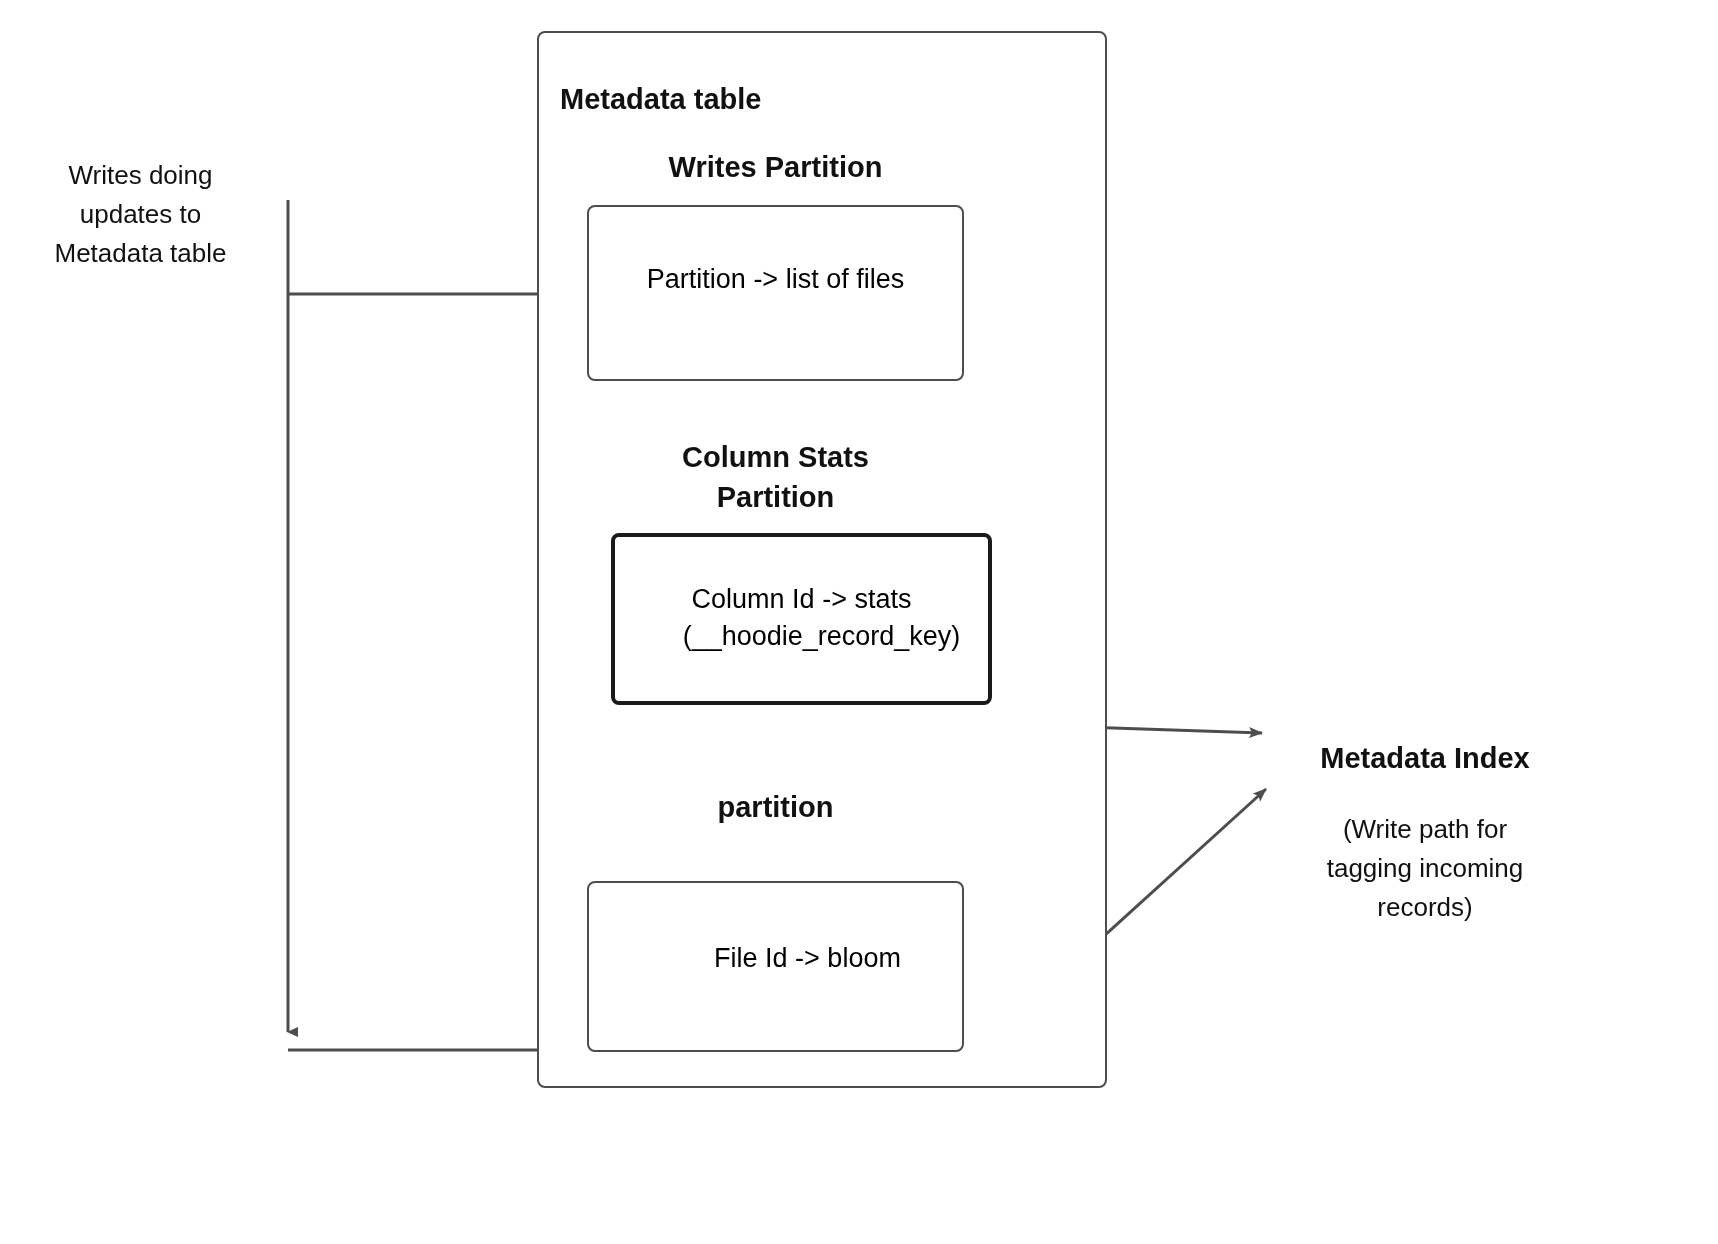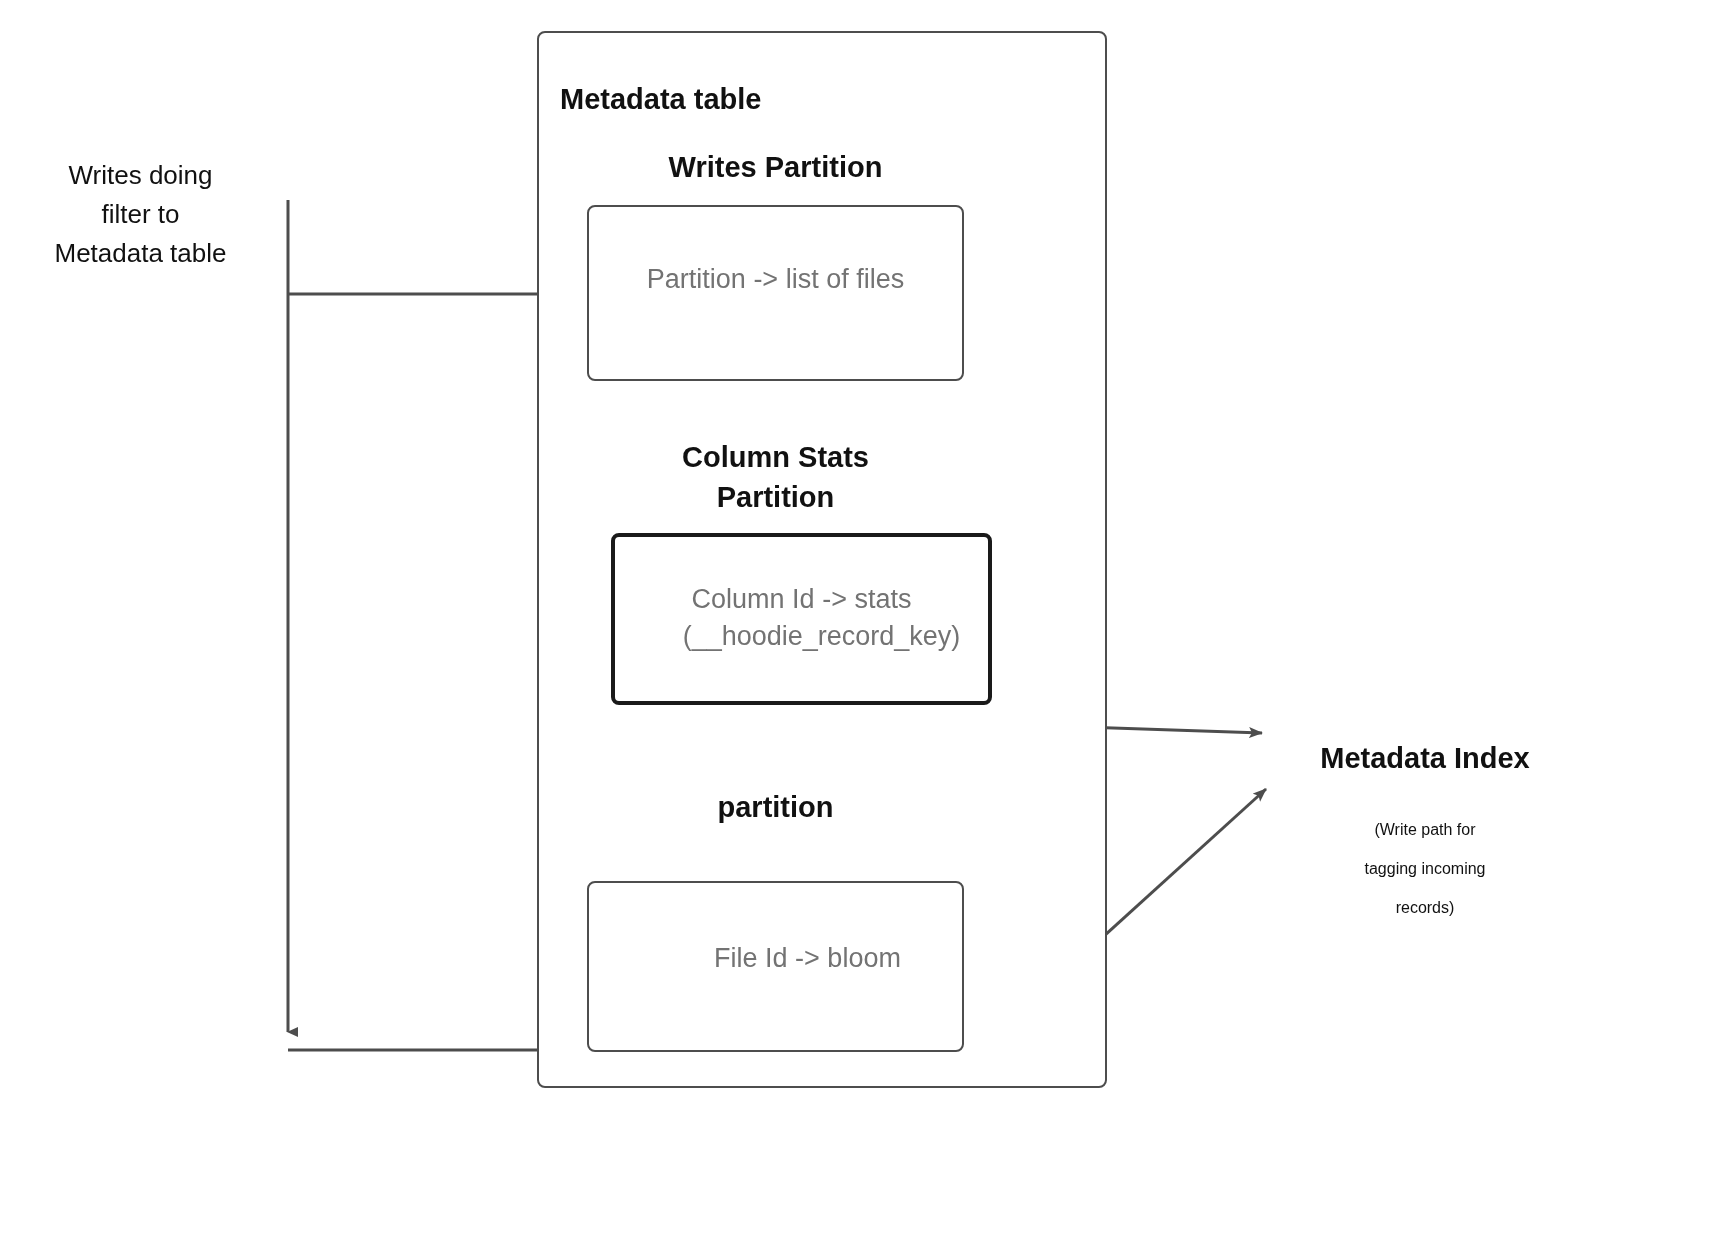--- a/index.html
+++ b/index.html
@@ -41,21 +41,21 @@
     border-width: 4px;
     border-color: #1a1a1a;
   }
   .box-label {
     position: absolute;
     left: 0;
     width: 100%;
     text-align: center;
     font-size: 27px;
     line-height: 38px;
-    color: #737373;
+    color: #000000;
   }
   .container-title {
     position: absolute;
     font-size: 29px;
     font-weight: bold;
     line-height: 34px;
     color: #111111;
     white-space: nowrap;
   }
   .section-title {
@@ -78,21 +78,21 @@
     text-align: center;
     font-size: 29px;
     font-weight: bold;
     line-height: 36px;
     color: #111111;
     white-space: nowrap;
   }
   .index-note {
     position: absolute;
     text-align: center;
-    font-size: 16px;
+    font-size: 26px;
     line-height: 39px;
     color: #111111;
   }
 </style>
 </head>
 <body>
 
 <div id="canvas">
 
   <svg class="edges" viewBox="0 0 1718 1244" width="1718" height="1244" xmlns="http://www.w3.org/2000/svg">
@@ -121,21 +121,21 @@
       <path d="M963,723 L1262,733" fill="none" stroke="#4d4d4d" stroke-width="3" marker-end="url(#arrowEnd)"></path>
     </g>
 
     <g>
       <path d="M963,1064 L1266,789" fill="none" stroke="#4d4d4d" stroke-width="3" marker-end="url(#arrowEnd)"></path>
     </g>
   </svg>
 
   <div class="side-note" style="left:8px; top:156px; width:265px;">
     <div>Writes doing</div>
-    <div>filter to</div>
+    <div>updates to</div>
     <div>Metadata table</div>
   </div>
 
   <div class="box" style="left:537px; top:31px; width:570px; height:1057px;"></div>
 
   <div class="container-title" style="left:560px; top:82px;">Metadata table</div>
 
   <div class="section-title" style="left:587px; top:147px; width:377px;">
     <div>Writes Partition</div>
   </div>

